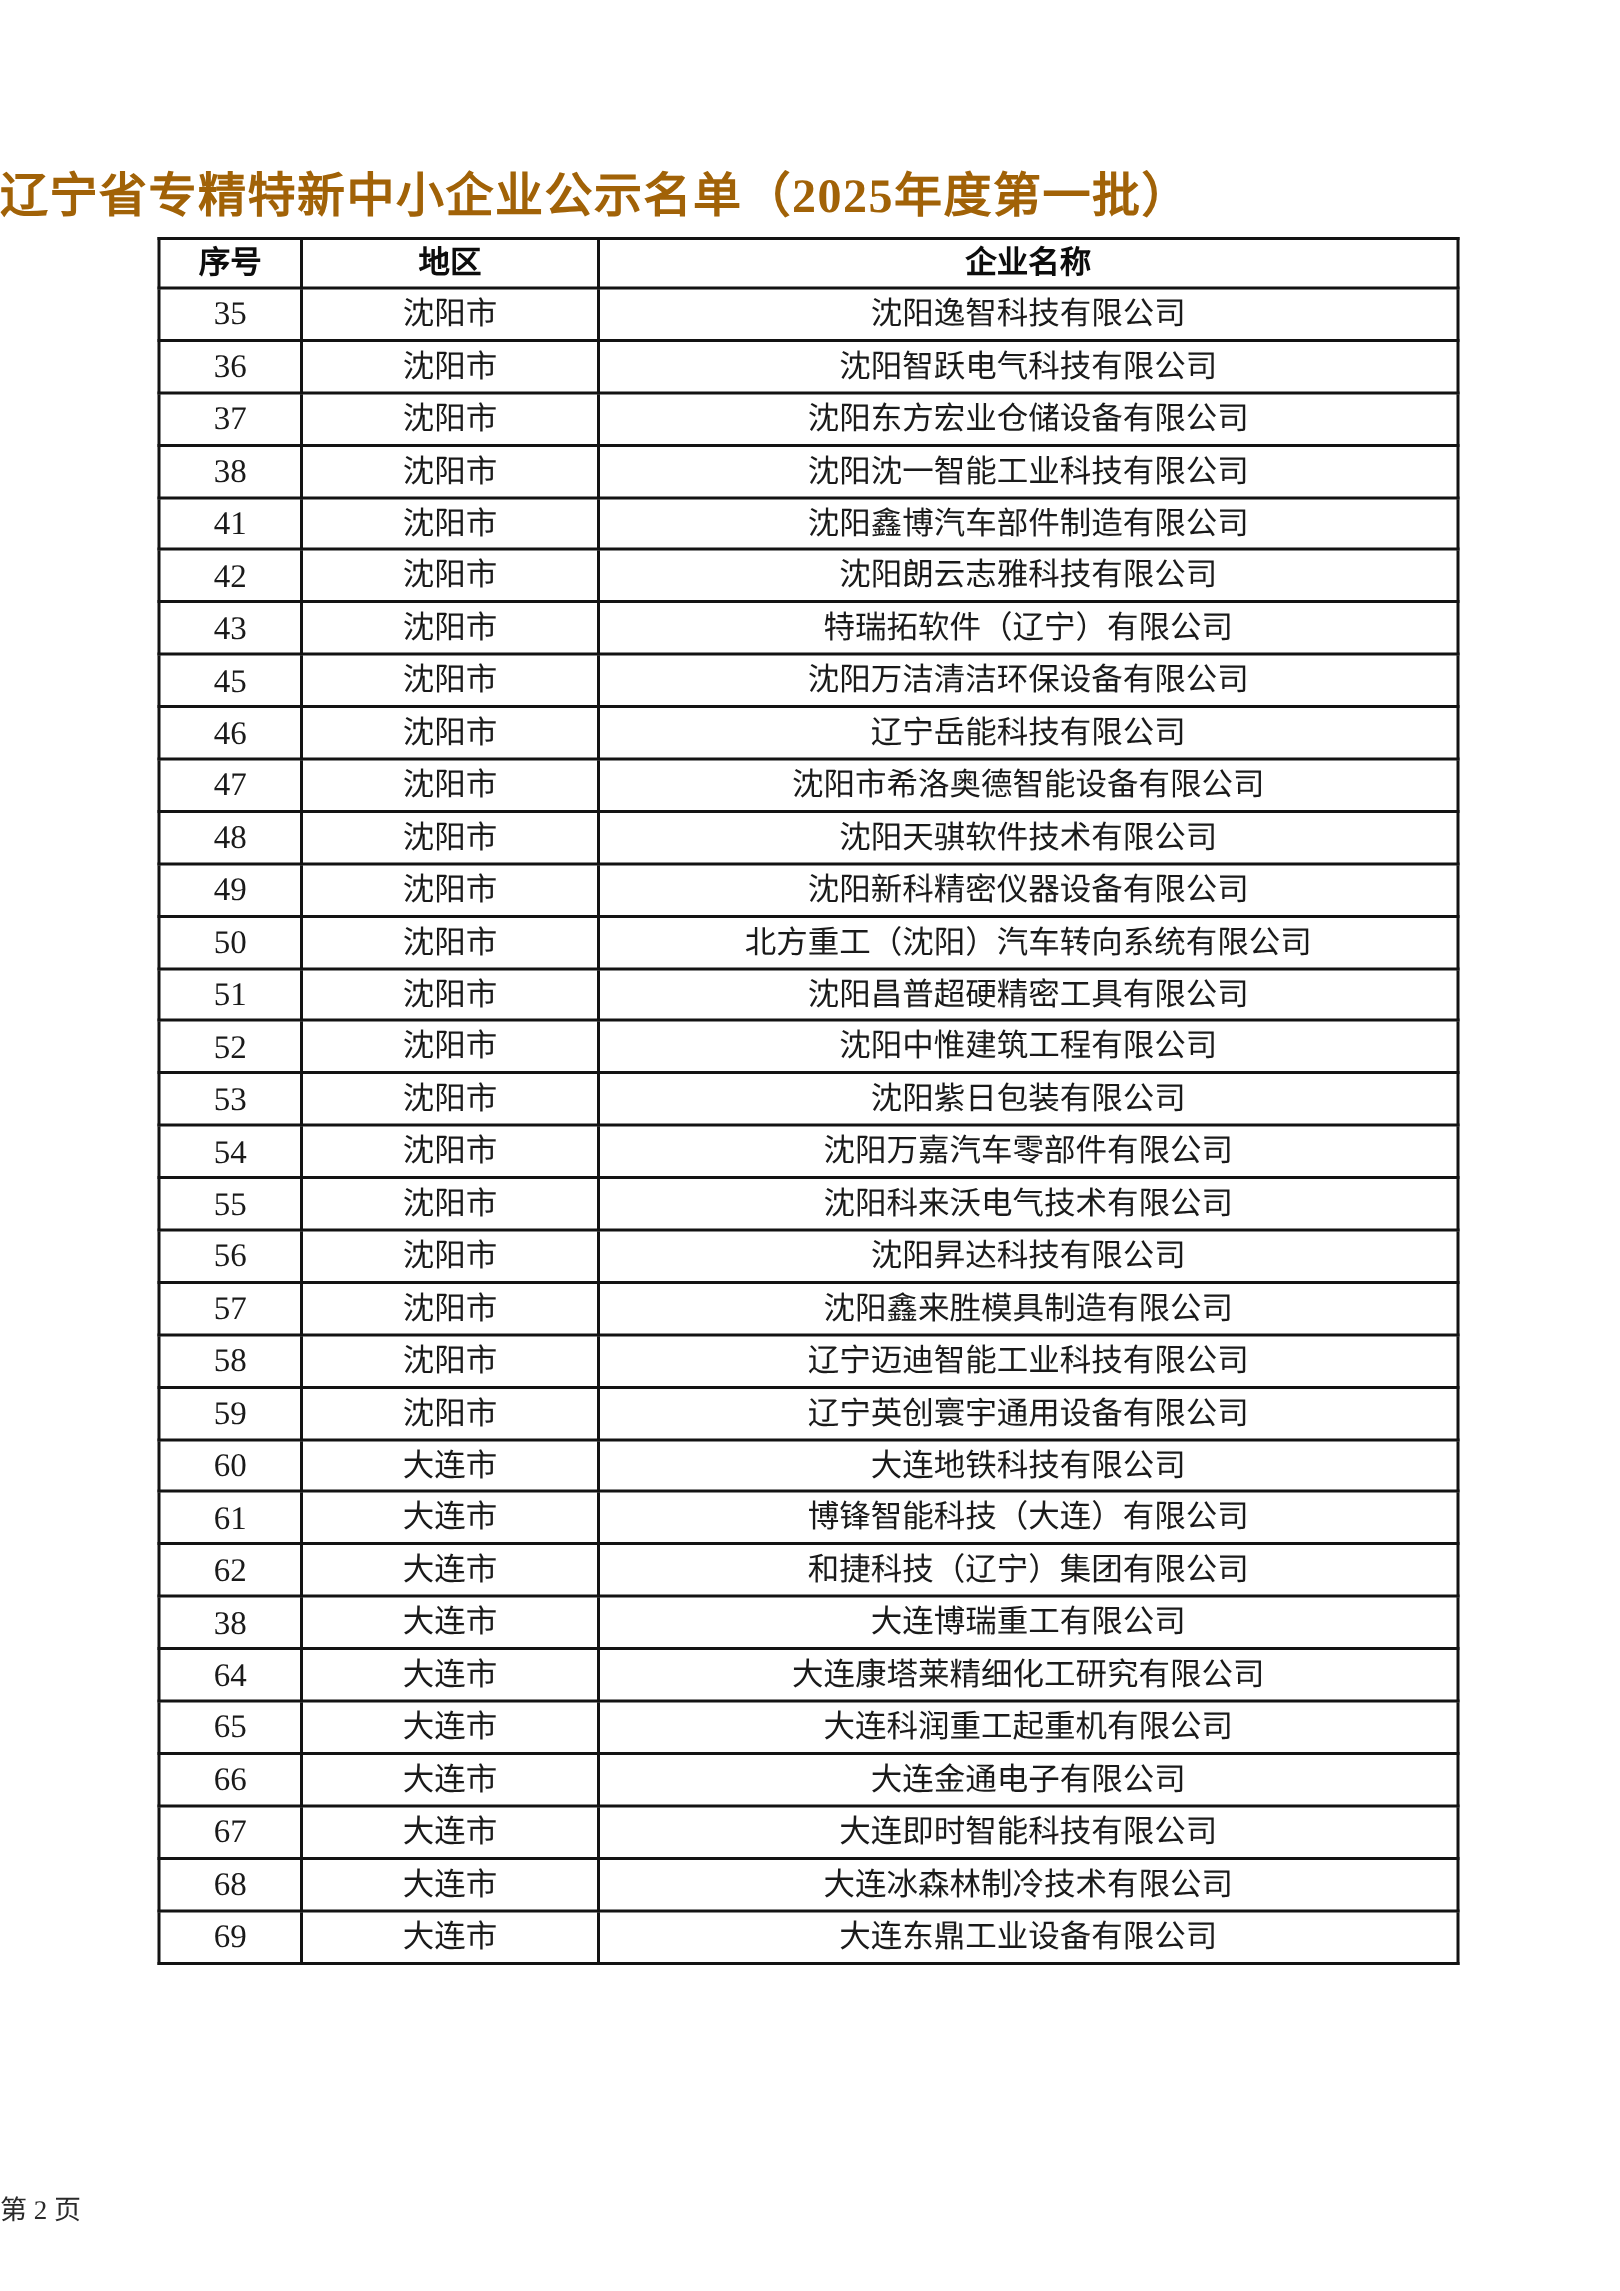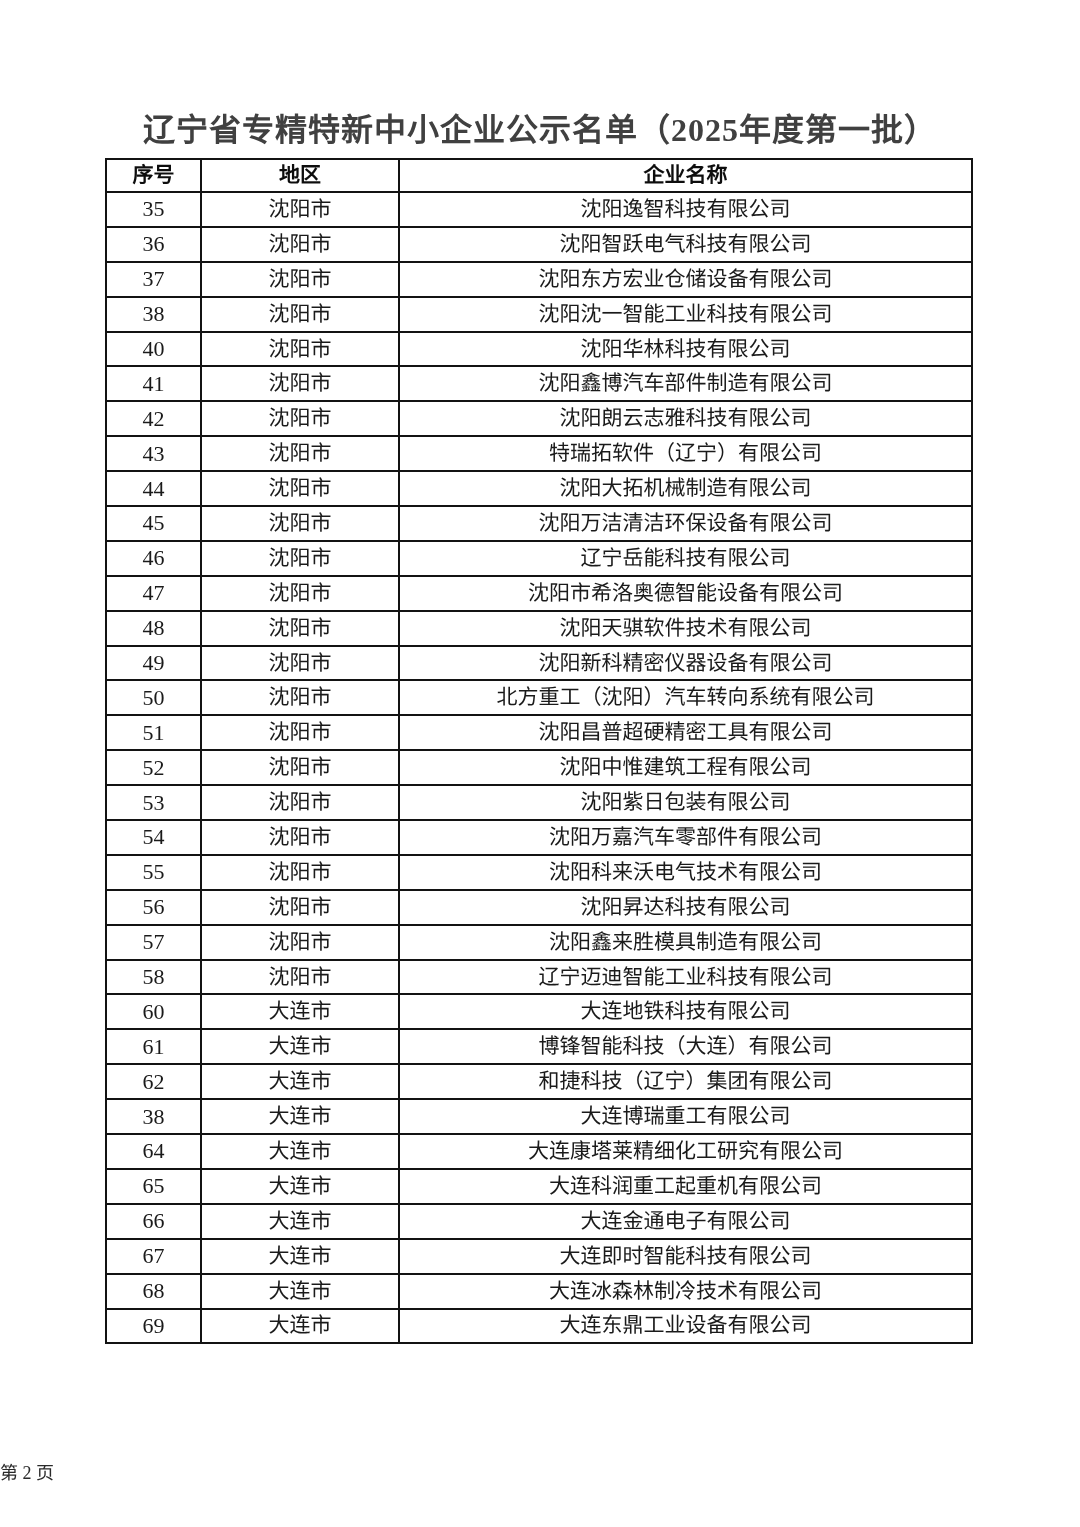--- a/index.html
+++ b/index.html
@@ -14,25 +14,25 @@
     width: 1080px;
     height: 1527px;
     background: #ffffff;
     overflow: hidden;
   }
   .doc-title {
     position: absolute;
     top: 104px;
     left: 0;
     width: 1080px;
-    text-align: center;
+    text-align: left;
     font-size: 32px;
     font-weight: bold;
     letter-spacing: 1px;
-    color: #404040;
+    color: #a16207;
     white-space: nowrap;
   }
   table.roster {
     position: absolute;
     top: 158px;
     left: 105px;
     width: 866px;
     border-collapse: collapse;
     table-layout: fixed;
   }
@@ -108,45 +108,35 @@
           <td class="no-cell">37</td>
           <td class="region-cell">沈阳市</td>
           <td class="name-cell">沈阳东方宏业仓储设备有限公司</td>
         </tr>
         <tr>
           <td class="no-cell">38</td>
           <td class="region-cell">沈阳市</td>
           <td class="name-cell">沈阳沈一智能工业科技有限公司</td>
         </tr>
         <tr>
-          <td class="no-cell">40</td>
-          <td class="region-cell">沈阳市</td>
-          <td class="name-cell">沈阳华林科技有限公司</td>
-        </tr>
-        <tr>
           <td class="no-cell">41</td>
           <td class="region-cell">沈阳市</td>
           <td class="name-cell">沈阳鑫博汽车部件制造有限公司</td>
         </tr>
         <tr>
           <td class="no-cell">42</td>
           <td class="region-cell">沈阳市</td>
           <td class="name-cell">沈阳朗云志雅科技有限公司</td>
         </tr>
         <tr>
           <td class="no-cell">43</td>
           <td class="region-cell">沈阳市</td>
           <td class="name-cell">特瑞拓软件（辽宁）有限公司</td>
         </tr>
         <tr>
-          <td class="no-cell">44</td>
-          <td class="region-cell">沈阳市</td>
-          <td class="name-cell">沈阳大拓机械制造有限公司</td>
-        </tr>
-        <tr>
           <td class="no-cell">45</td>
           <td class="region-cell">沈阳市</td>
           <td class="name-cell">沈阳万洁清洁环保设备有限公司</td>
         </tr>
         <tr>
           <td class="no-cell">46</td>
           <td class="region-cell">沈阳市</td>
           <td class="name-cell">辽宁岳能科技有限公司</td>
         </tr>
         <tr>
@@ -201,20 +191,25 @@
         </tr>
         <tr>
           <td class="no-cell">57</td>
           <td class="region-cell">沈阳市</td>
           <td class="name-cell">沈阳鑫来胜模具制造有限公司</td>
         </tr>
         <tr>
           <td class="no-cell">58</td>
           <td class="region-cell">沈阳市</td>
           <td class="name-cell">辽宁迈迪智能工业科技有限公司</td>
+        </tr>
+        <tr>
+          <td class="no-cell">59</td>
+          <td class="region-cell">沈阳市</td>
+          <td class="name-cell">辽宁英创寰宇通用设备有限公司</td>
         </tr>
         <tr>
           <td class="no-cell">60</td>
           <td class="region-cell">大连市</td>
           <td class="name-cell">大连地铁科技有限公司</td>
         </tr>
         <tr>
           <td class="no-cell">61</td>
           <td class="region-cell">大连市</td>
           <td class="name-cell">博锋智能科技（大连）有限公司</td>

